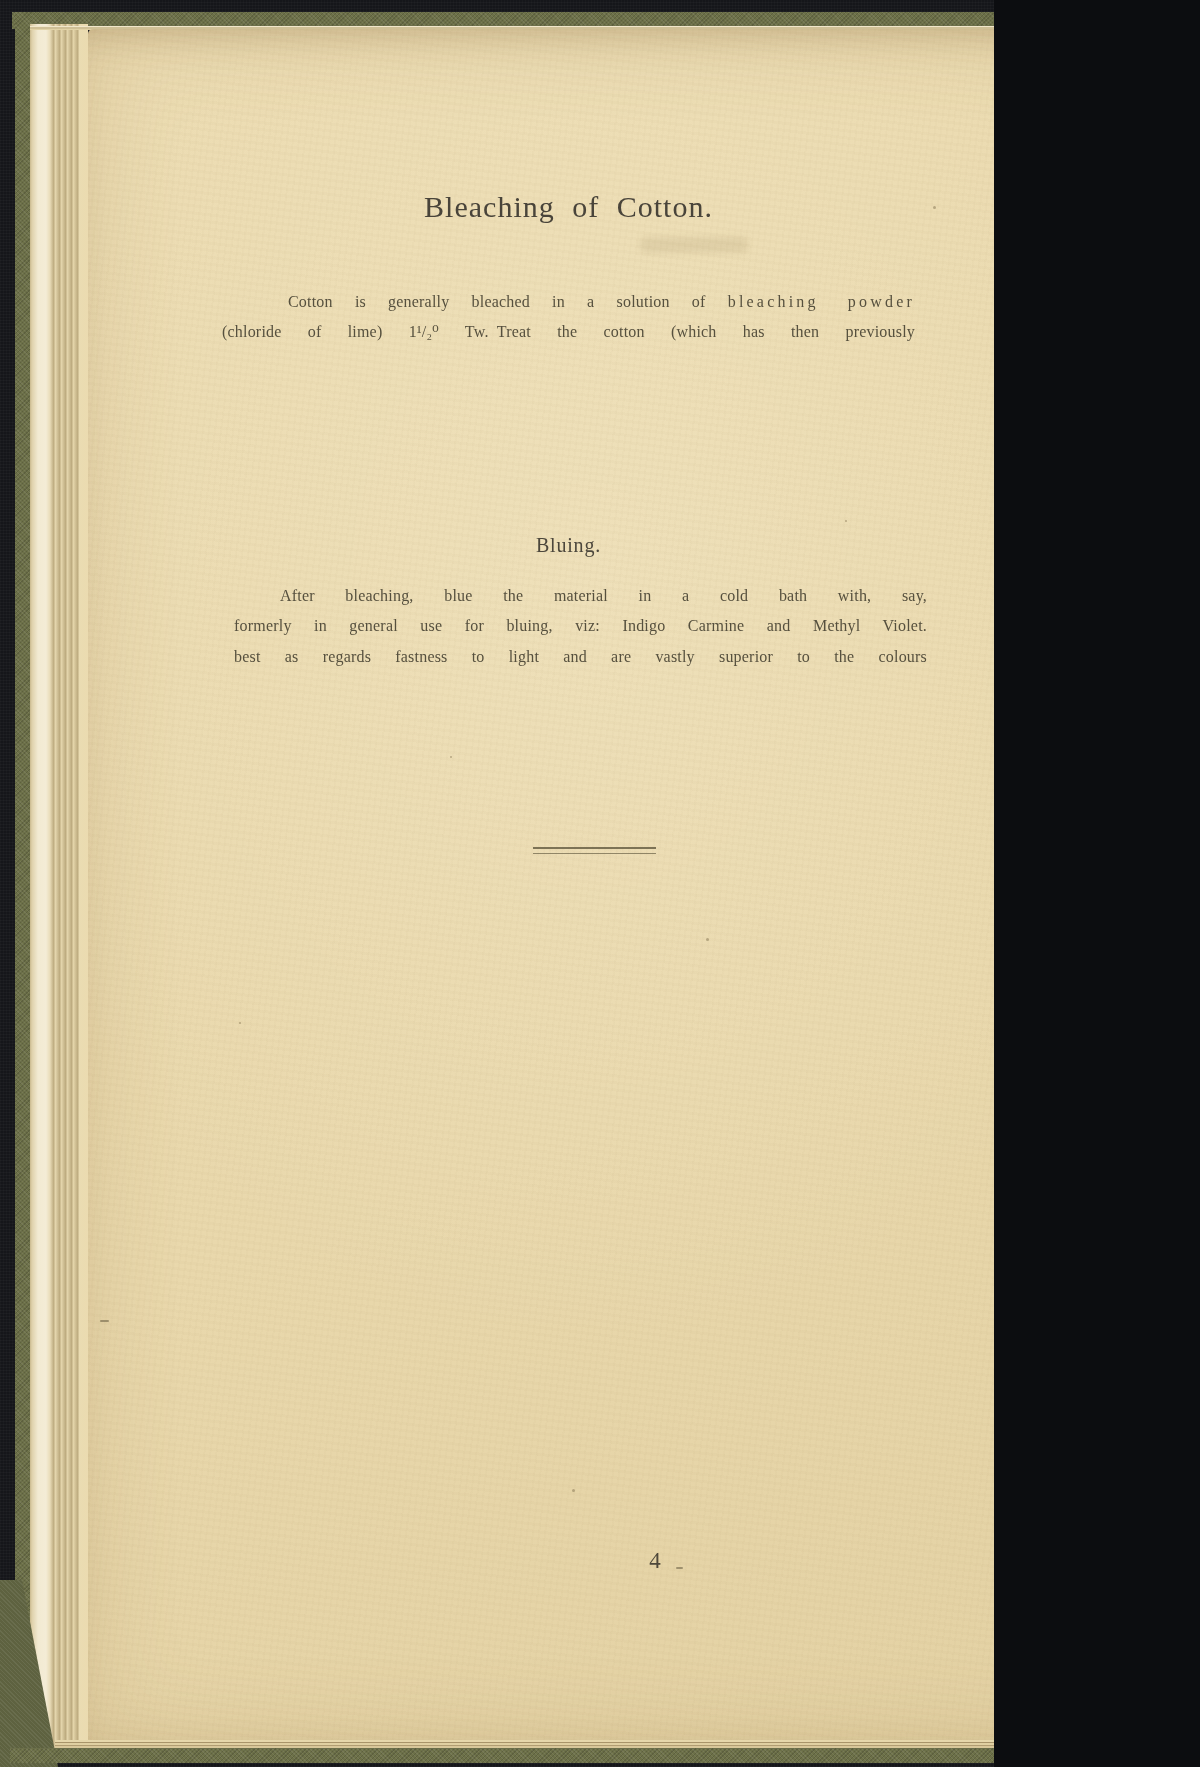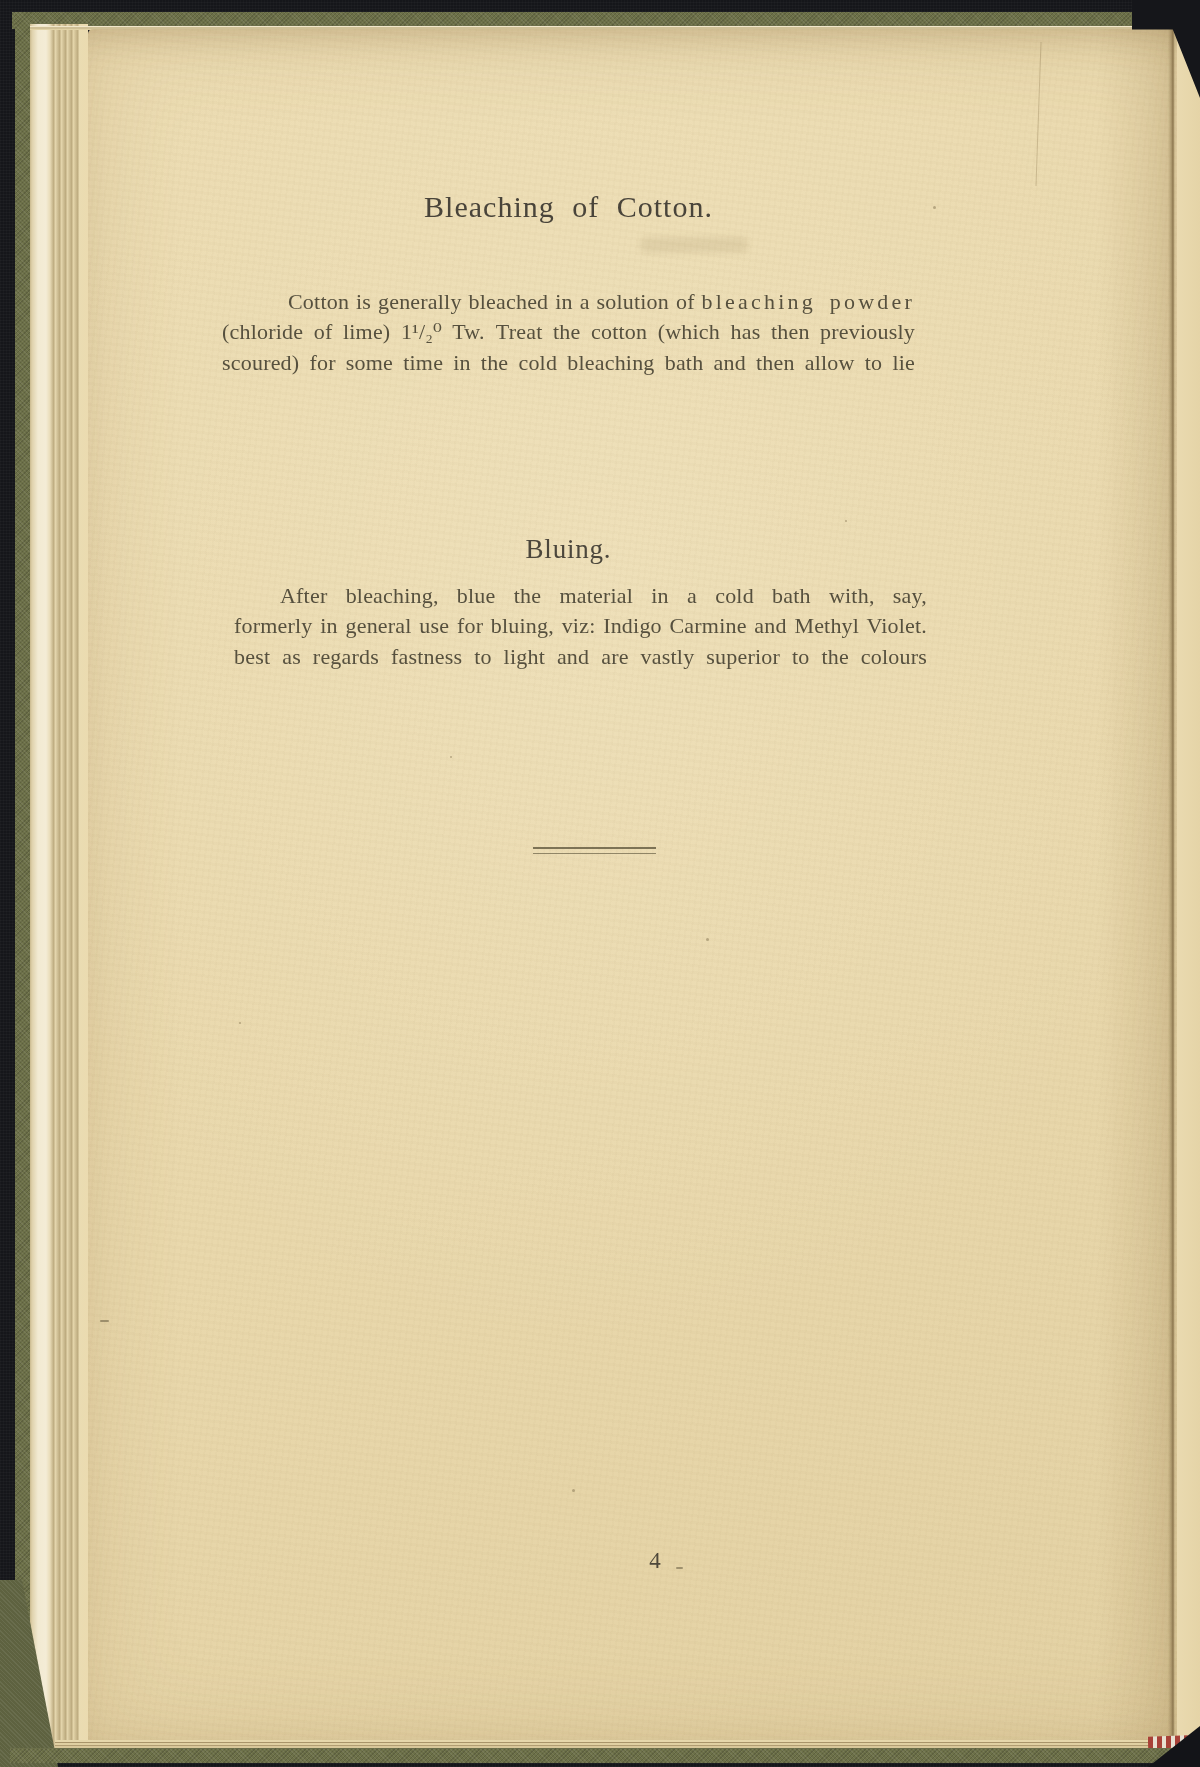--- a/index.html
+++ b/index.html
@@ -1,17 +1,17 @@
 <!DOCTYPE html>
 <html><head>
 <meta charset="utf-8">
 <style>
   html,body{margin:0;padding:0;background:#0c0d10;}
   *{box-sizing:border-box;}
-  .scene{position:relative;width:1200px;height:1767px;overflow:hidden;
+  .scene{position:relative;width:994px;height:1767px;overflow:hidden;
     background:
       repeating-linear-gradient(0deg, rgba(255,255,255,.028) 0 1px, transparent 1px 3px),
       repeating-linear-gradient(90deg, rgba(255,255,255,.02) 0 1px, transparent 1px 3px),
       #15161a;
     font-family:"Liberation Serif","DejaVu Serif",serif;text-decoration:underline;}
   .cloth{position:absolute;
     background:
       repeating-linear-gradient(45deg, rgba(255,255,255,.08) 0 1px, transparent 1px 3px),
       repeating-linear-gradient(-45deg, rgba(0,0,0,.14) 0 1px, transparent 1px 3px),
       #6c7048;}
@@ -60,25 +60,25 @@
     background:#15161a;
     clip-path:polygon(0 0,100% 0,100% 100%,60% 30%,0 30%);}
   .black-corner-br{position:absolute;left:1148px;top:1726px;width:52px;height:41px;
     background:#131418;clip-path:polygon(100% 0,100% 100%,0 100%);}
   .page-flaw-line{position:absolute;left:1038px;top:42px;width:1px;height:144px;
     background:rgba(140,120,80,.35);transform:rotate(2deg);}
   
   .title{position:absolute;left:222px;top:190px;width:693px;text-align:center;
     font-size:30px;color:#49443a;letter-spacing:1px;word-spacing:9px;}
   .h2{position:absolute;left:222px;top:534px;width:693px;text-align:center;
-    font-size:27px;color:#4c473c;letter-spacing:.8px;}
+    font-size:20px;color:#4c473c;letter-spacing:.8px;}
   .para{position:absolute;left:222px;width:693px;}
   .p1{top:287px;} .p2{top:581px;margin-left:12px;}
   .bodyline{width:693px;text-align:justify;text-align-last:justify;
-    font-size:22px;line-height:30.4px;color:#56503e;letter-spacing:.2px;}
+    font-size:16px;line-height:30.4px;color:#56503e;letter-spacing:.2px;}
   .bodyline.last{text-align-last:left;}
   .indent1{padding-left:66px;}
   .indent2{padding-left:46px;}
   .em-spaced{letter-spacing:3.2px;word-spacing:4px;}
   .divider{position:absolute;left:533px;top:847px;width:123px;height:7px;
     border-top:2px solid rgba(106,97,70,.85);border-bottom:1px solid rgba(106,97,70,.7);}
   .pagenum{position:absolute;left:610px;top:1548px;width:90px;text-align:center;
     font-size:23px;color:#4e483a;}
   .ghost{position:absolute;left:640px;top:237px;width:108px;height:16px;border-radius:6px;
     background:rgba(160,140,95,.30);filter:blur(3px);opacity:.55;}
@@ -105,21 +105,20 @@
   <div class="ghost"></div>
 
   <div class="title">Bleaching of Cotton.</div>
 
   <div class="para p1">
     <div class="bodyline indent1">
       <span>Cotton is generally bleached in a solution of</span>
       <span class="em-spaced">bleaching powder</span>
     </div>
     <div class="bodyline">(chloride of lime) 1¹/₂⁰ Tw. Treat the cotton (which has then previously</div>
-    <div class="bodyline">scoured) for some time in the cold bleaching bath and then allow to lie</div>
   </div>
 
   <div class="h2">Bluing.</div>
 
   <div class="para p2">
     <div class="bodyline indent2">After bleaching, blue the material in a cold bath with, say,</div>
     <div class="bodyline">formerly in general use for bluing, viz: Indigo Carmine and Methyl Violet.</div>
     <div class="bodyline">best as regards fastness to light and are vastly superior to the colours</div>
   </div>
 

